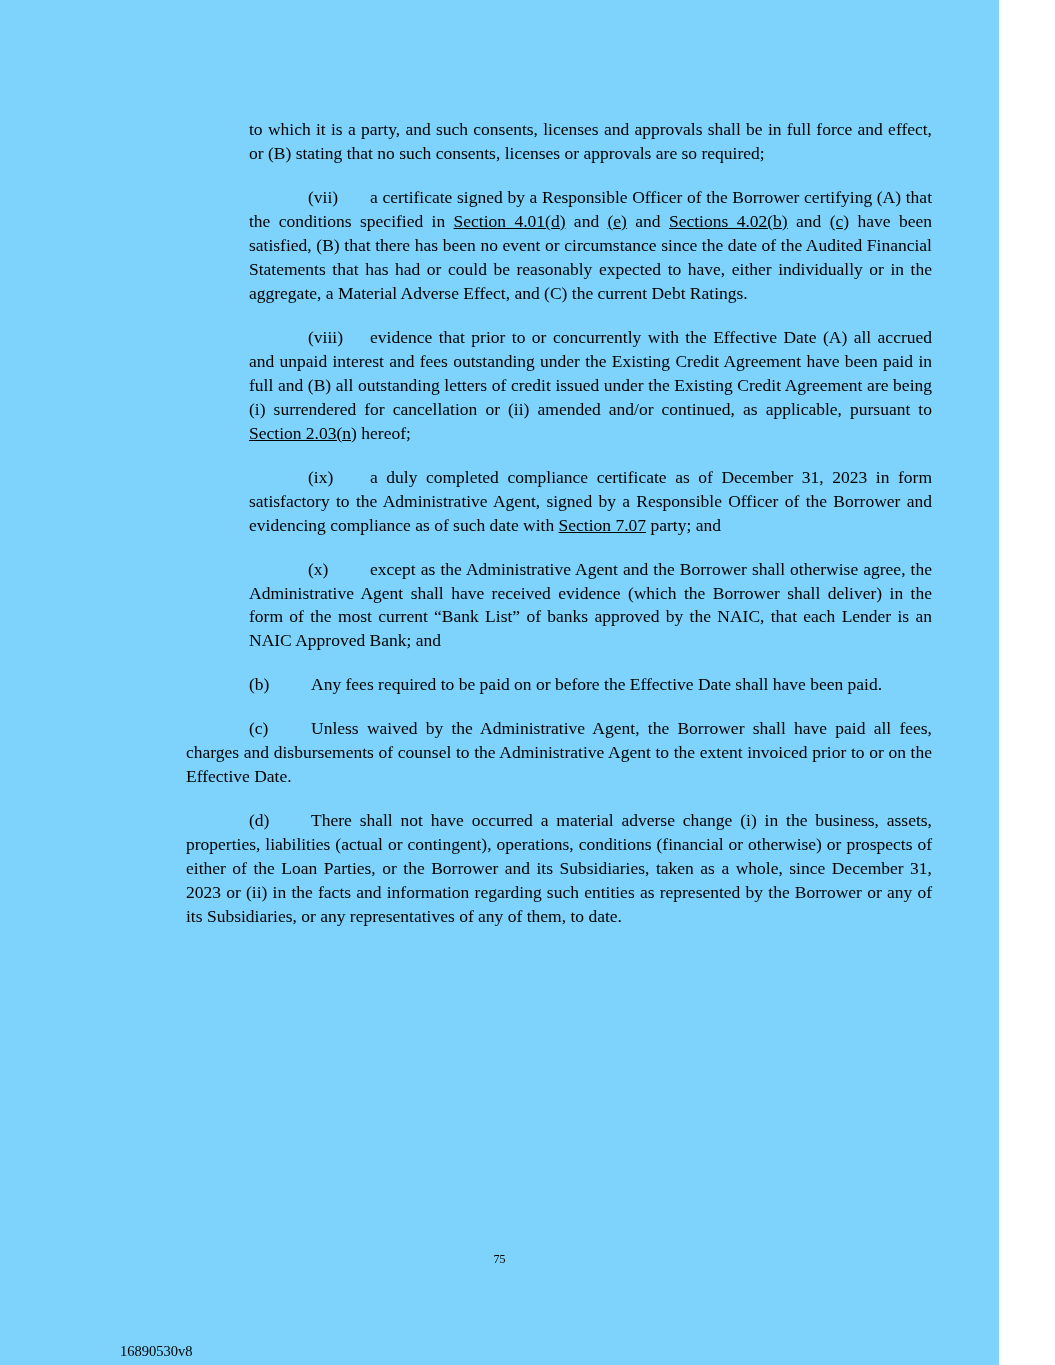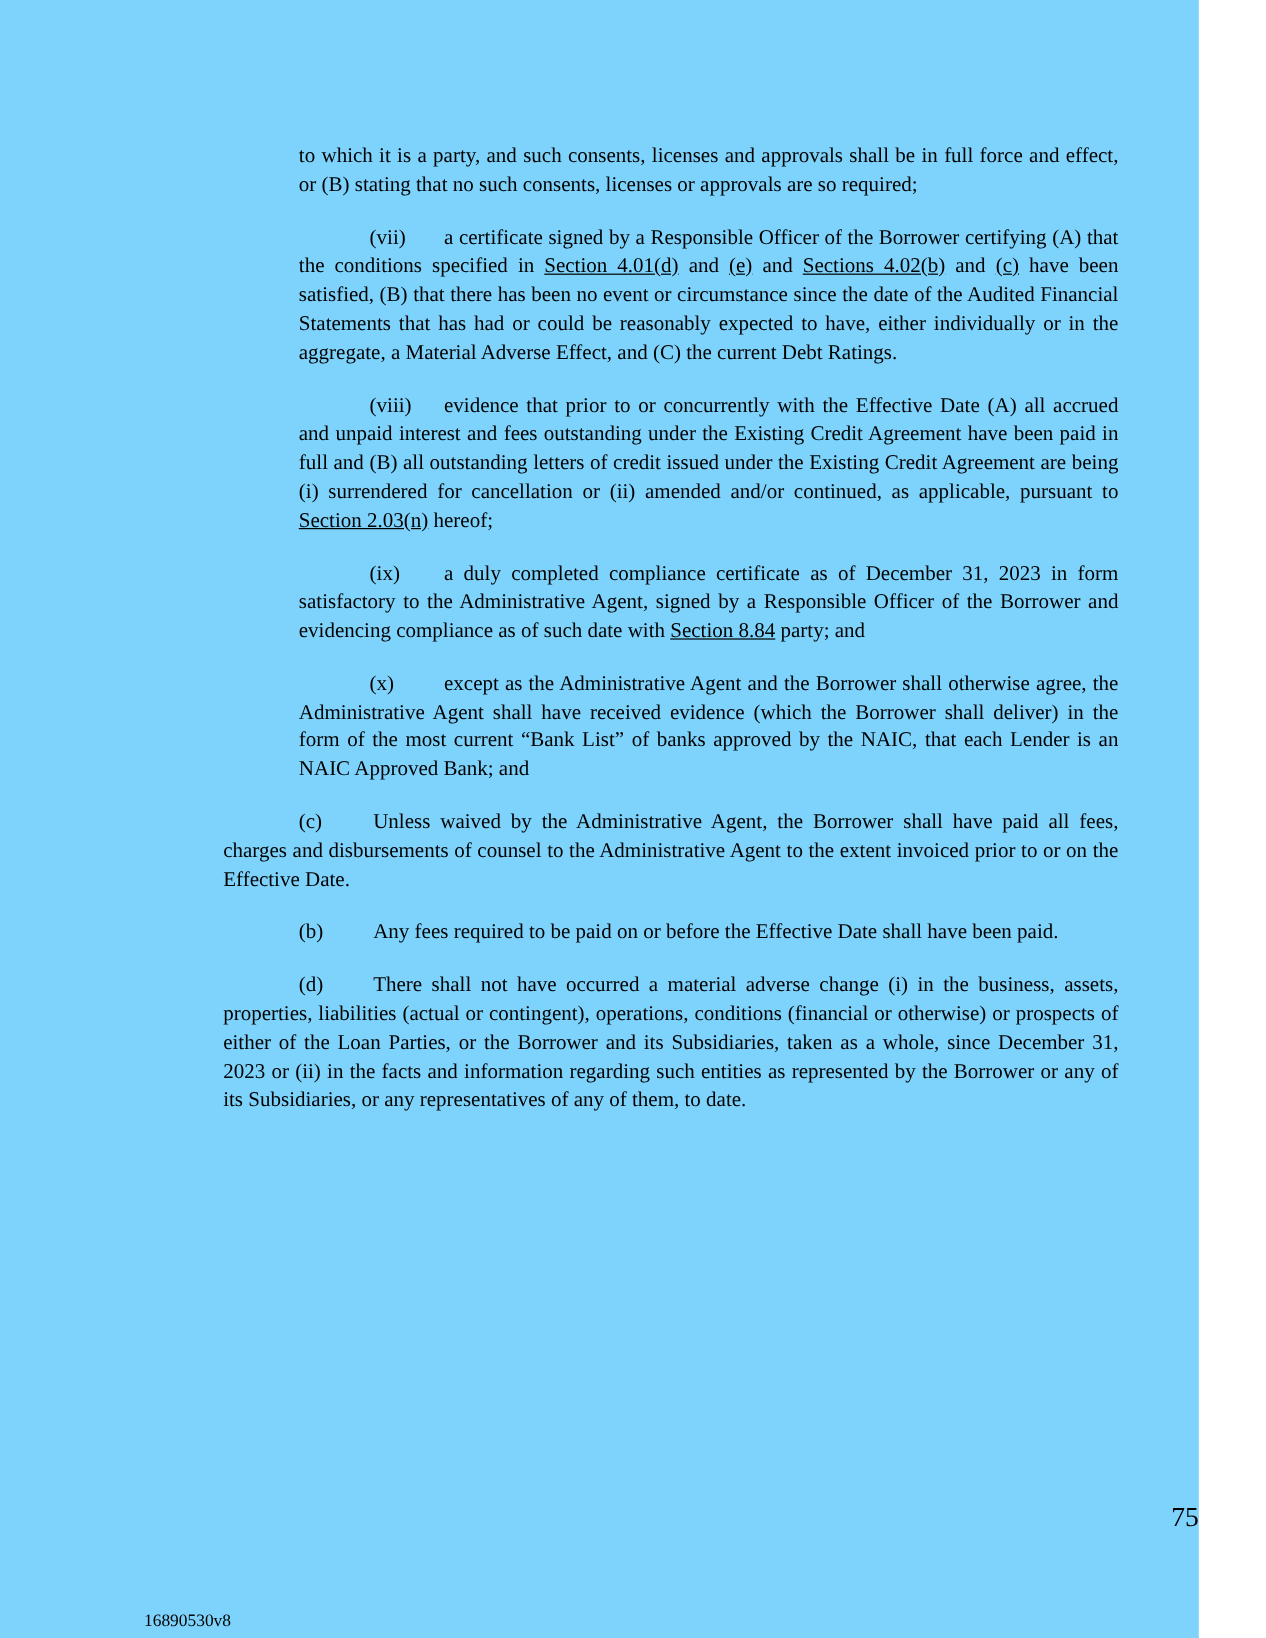--- a/index.html
+++ b/index.html
@@ -49,39 +49,39 @@
   }
   .u {
     text-decoration: underline;
     margin-top: 28px;
   }
   .page-number {
     position: absolute;
     left: 0;
     right: 0;
     top: 1252px;
-    text-align: right;
-    font-size: 23px;
+    text-align: center;
+    font-size: 12px;
   }
   .footer-id {
     position: absolute;
     left: 120px;
     top: 1343px;
     font-size: 14.5px;
   }
 </style>
 </head>
 <body>
 
 <div class="page">
   <div class="doc-body">
       <p class="sub-cont"><span>to which it is a party, and such consents, licenses and approvals shall be in full force and effect, or (B) stating that no such consents, licenses or approvals are so required;</span></p>
       <p class="sub"><span class="marker">(vii)</span><span>a certificate signed by a Responsible Officer of the Borrower certifying (A) that the conditions specified in </span><span class="u">Section 4.01(d)</span><span> and </span><span class="u">(e)</span><span> and </span><span class="u">Sections 4.02(b)</span><span> and </span><span class="u">(c)</span><span> have been satisfied, (B) that there has been no event or circumstance since the date of the Audited Financial Statements that has had or could be reasonably expected to have, either individually or in the aggregate, a Material Adverse Effect, and (C) the current Debt Ratings.</span></p>
       <p class="sub"><span class="marker">(viii)</span><span>evidence that prior to or concurrently with the Effective Date (A) all accrued and unpaid interest and fees outstanding under the Existing Credit Agreement have been paid in full and (B) all outstanding letters of credit issued under the Existing Credit Agreement are being (i) surrendered for cancellation or (ii) amended and/or continued, as applicable, pursuant to </span><span class="u">Section 2.03(n)</span><span> hereof;</span></p>
-      <p class="sub"><span class="marker">(ix)</span><span>a duly completed compliance certificate as of December 31, 2023 in form satisfactory to the Administrative Agent, signed by a Responsible Officer of the Borrower and evidencing compliance as of such date with </span><span class="u">Section 8.84</span><span> party; and</span></p>
+      <p class="sub"><span class="marker">(ix)</span><span>a duly completed compliance certificate as of December 31, 2023 in form satisfactory to the Administrative Agent, signed by a Responsible Officer of the Borrower and evidencing compliance as of such date with </span><span class="u">Section 7.07</span><span> party; and</span></p>
       <p class="sub"><span class="marker">(x)</span><span>except as the Administrative Agent and the Borrower shall otherwise agree, the Administrative Agent shall have received evidence (which the Borrower shall deliver) in the form of the most current “Bank List” of banks approved by the NAIC, that each Lender is an NAIC Approved Bank; and</span></p>
+      <p class="main"><span class="marker">(b)</span><span>Any fees required to be paid on or before the Effective Date shall have been paid.</span></p>
       <p class="main"><span class="marker">(c)</span><span>Unless waived by the Administrative Agent, the Borrower shall have paid all fees, charges and disbursements of counsel to the Administrative Agent to the extent invoiced prior to or on the Effective Date.</span></p>
-      <p class="main"><span class="marker">(b)</span><span>Any fees required to be paid on or before the Effective Date shall have been paid.</span></p>
       <p class="main"><span class="marker">(d)</span><span>There shall not have occurred a material adverse change (i) in the business, assets, properties, liabilities (actual or contingent), operations, conditions (financial or otherwise) or prospects of either of the Loan Parties, or the Borrower and its Subsidiaries, taken as a whole, since December 31, 2023 or (ii) in the facts and information regarding such entities as represented by the Borrower or any of its Subsidiaries, or any representatives of any of them, to date.</span></p>
     </div>
   <div class="page-number">75</div>
   <div class="footer-id">16890530v8</div>
 </div>
 
 </body></html>

